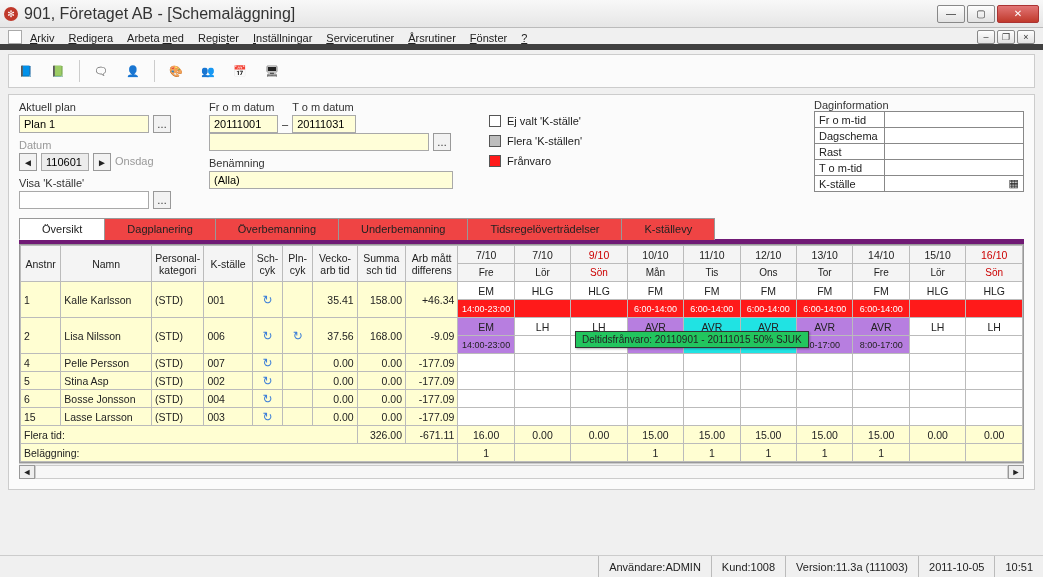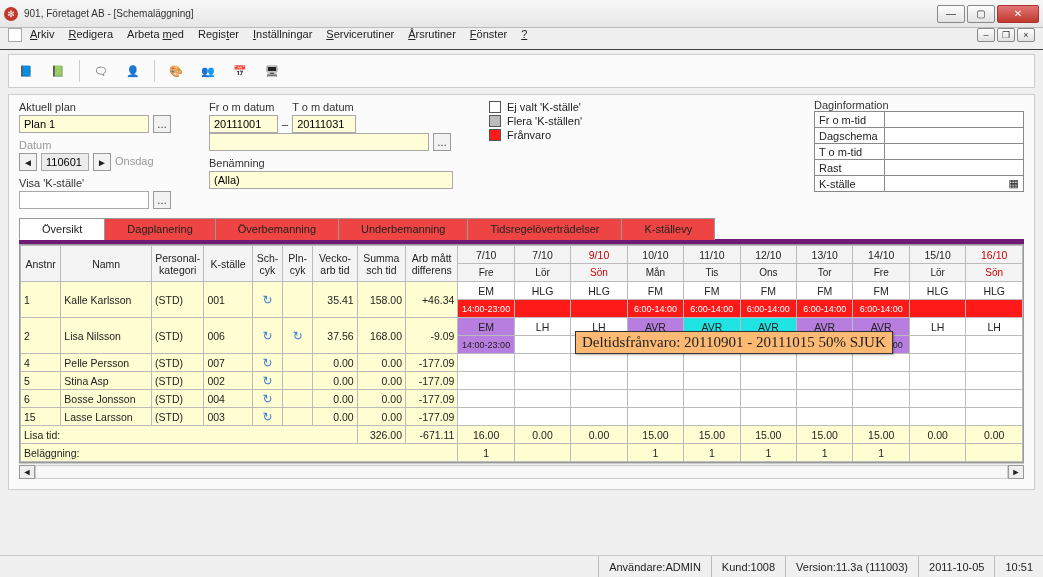--- a/index.html
+++ b/index.html
@@ -2,27 +2,27 @@
 <html><head>
 <meta charset="utf-8">
 <style>
   * { box-sizing: border-box; }
   html, body { margin:0; padding:0; font-family: "Segoe UI", Tahoma, sans-serif; font-size:11px; color:#222; }
   body { background:#f0f0f0; width:1043px; height:577px; overflow:hidden; position:relative; }
 
   
   .titlebar { height:28px; background:linear-gradient(#f8f8f8,#e6e6e6); display:flex; align-items:center; padding:0 4px; border-bottom:1px solid #bbb; }
   .titlebar .icon { width:14px;height:14px;border-radius:50%;background:#c0392b;display:flex;align-items:center;justify-content:center;color:#fff;font-size:9px;margin-right:6px;}
-  .titlebar .title { flex:1; color:#333; font-size:10px;}
+  .titlebar .title { flex:1; color:#333; font-size:16px;}
   .winbtns { display:flex; gap:2px;}
   .winbtn { width:28px;height:18px;border:1px solid #888;background:linear-gradient(#fdfdfd,#e2e2e2);border-radius:2px;display:flex;align-items:center;justify-content:center;font-size:10px;color:#333;cursor:pointer;}
   .winbtn.close { background:linear-gradient(#e27676,#c0392b);border-color:#a33;color:#fff;width:42px;}
 
   
-  .menubar { height:22px; background:#f0f0f0; display:flex; align-items:flex-start; padding:0 8px; border-bottom:1px solid #404040;}
+  .menubar { height:22px; background:#f0f0f0; display:flex; align-items:flex-end; padding:0 8px; border-bottom:6px solid #404040;}
   .menubar .mdi-icon { width:14px;height:14px;margin-right:8px;background:#fff;border:1px solid #aaa;display:inline-block;}
   .menuitem { margin-right:14px; cursor:pointer; }
   .menuitem u { text-decoration:underline; }
   .mdi-ctrls { margin-left:auto; display:flex; gap:2px;}
   .mdi-ctrls .winbtn { width:18px;height:14px;font-size:9px;}
 
   
   .toolbar { height:34px; background:#fbfbfb; border:1px solid #ccc; margin:4px 8px 0 8px; display:flex; align-items:center; padding:2px 6px; gap:10px;}
   .tbtn { width:22px;height:22px;border:1px solid transparent;border-radius:3px;display:flex;align-items:center;justify-content:center;cursor:pointer;}
   .tsep { width:1px;height:22px;background:#ccc;}
@@ -33,21 +33,21 @@
   .fgroup { display:flex; flex-direction:column; }
   .flabel { color:#333; margin-bottom:2px; }
   .flabel.disabled { color:#999;}
   .finput { background:#fffed8; border:1px solid #a9a9a9; height:18px; padding:0 4px; font-size:11px;}
   .finput.white { background:#fff;}
   .finput.gray { background:#ececec;}
   .pick { width:18px;height:18px;border:1px solid #999;background:#f2f2f2;display:inline-flex;align-items:center;justify-content:center;cursor:pointer;font-size:10px;}
   .hpair { display:flex; align-items:center; gap:4px;}
 
   
-  .legend { display:flex;flex-direction:column;gap:2px;}
+  .legend { display:flex;flex-direction:column;gap:8px;margin-top:14px;}
   .legend-row{display:flex;align-items:center;gap:6px;}
   .swatch{width:12px;height:12px;border:1px solid #555;}
 
   
   .dagbox { position:absolute; right:10px; top:4px; width:210px;}
   .dagbox .flabel{margin-bottom:2px;}
   .dagtable{border:1px solid #888;border-collapse:collapse;width:100%;}
   .dagtable td{border:1px solid #888;height:16px;padding:0 4px;background:#fff;font-size:11px;}
   .dagtable td:first-child{width:70px;background:#fff;}
 
@@ -68,21 +68,21 @@
   .row-yellow td { background:#fffed2; }
   .row-yellow td.keepwhite { background:#fff; }
   .hdr-red { color:#c00;}
   .cell-red { background:#ff1a1a !important; color:#fff; font-size:9px; text-align:center;}
   .cell-purple { background:#b77ee0 !important; text-align:center;}
   .cell-cyan { background:#20e3e3 !important; text-align:center;}
   .sch-icon { color:#3a7dd8; font-size:12px;}
   .summary td { background:#fffed2; font-weight:normal;}
 
   
-  .tooltip { position:absolute; background:#fdba74; border:1px solid #333; padding:2px 6px; font-size:15px; z-index:50; box-shadow:1px 1px 2px rgba(0,0,0,.3);font-family:Liberation Serif, serif;}
+  .tooltip { position:absolute; background:#22c55e; border:1px solid #333; padding:2px 6px; font-size:10px; z-index:50; box-shadow:1px 1px 2px rgba(0,0,0,.3);}
 
   
   .statusbar { position:absolute; bottom:0; left:0; right:0; height:22px; background:#f0f0f0; border-top:1px solid #ccc; display:flex; align-items:center; font-size:11px;}
   .statusbar .cell { border-left:1px solid #bbb; padding:0 10px; height:100%; display:flex;align-items:center;}
   .statusbar .spacer { flex:1;}
 
   
   .hscroll{display:flex;align-items:center;background:#f0f0f0;height:16px;border-top:1px solid #ccc;}
   .hscroll .arrow{width:16px;height:14px;border:1px solid #999;background:#eee;display:flex;align-items:center;justify-content:center;font-size:9px;cursor:pointer;}
   .hscroll .track{flex:1;height:14px;background:#f7f7f7;border:1px solid #ccc;margin:0;}
@@ -196,25 +196,25 @@
       <tbody>
           <tr>
             <td>Fr o m-tid</td>
             <td></td>
           </tr>
       <tr>
             <td>Dagschema</td>
             <td></td>
           </tr>
       <tr>
+            <td>Rast</td>
+            <td></td>
+          </tr>
+      <tr>
             <td>T o m-tid</td>
-            <td></td>
-          </tr>
-      <tr>
-            <td>Rast</td>
             <td></td>
           </tr>
       <tr>
             <td>K-ställe</td>
             <td style="text-align:right">▦</td>
           </tr>
     </tbody>
       </table>
   </div>
 
@@ -430,21 +430,21 @@
             <td class="keepwhite"></td>
             <td class="keepwhite"></td>
             <td class="keepwhite"></td>
             <td class="keepwhite"></td>
             <td class="keepwhite"></td>
             <td class="keepwhite"></td>
             <td class="keepwhite"></td>
             <td class="keepwhite"></td>
           </tr>
           <tr class="summary">
-            <td colspan="7">Lisa tid:</td>
+            <td colspan="7">Flera tid:</td>
             <td class="num">326.00</td>
             <td class="num">-671.11</td>
             <td class="cen keepwhite">16.00</td>
             <td class="cen keepwhite">0.00</td>
             <td class="cen keepwhite">0.00</td>
             <td class="cen keepwhite">15.00</td>
             <td class="cen keepwhite">15.00</td>
             <td class="cen keepwhite">15.00</td>
             <td class="cen keepwhite">15.00</td>
             <td class="cen keepwhite">15.00</td>

